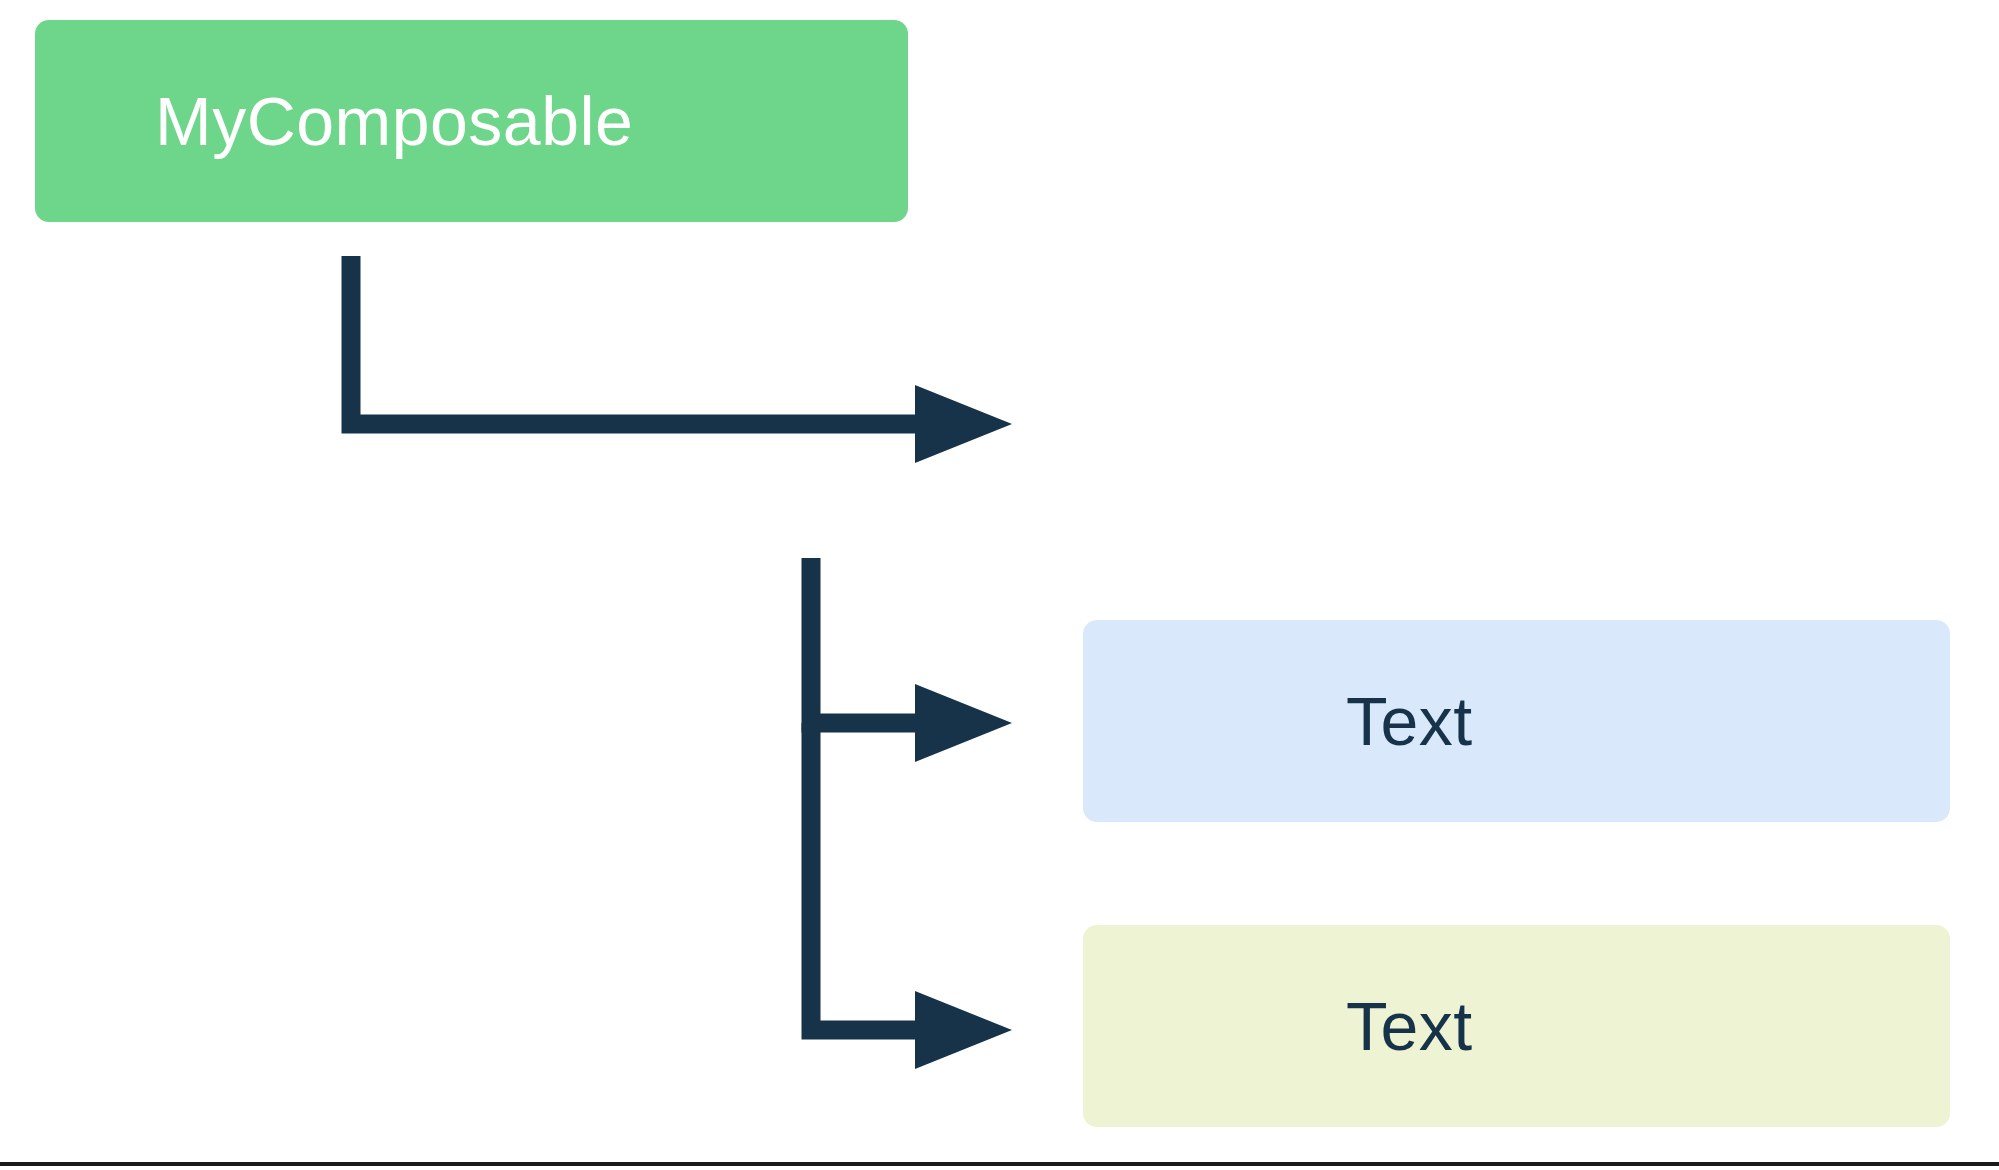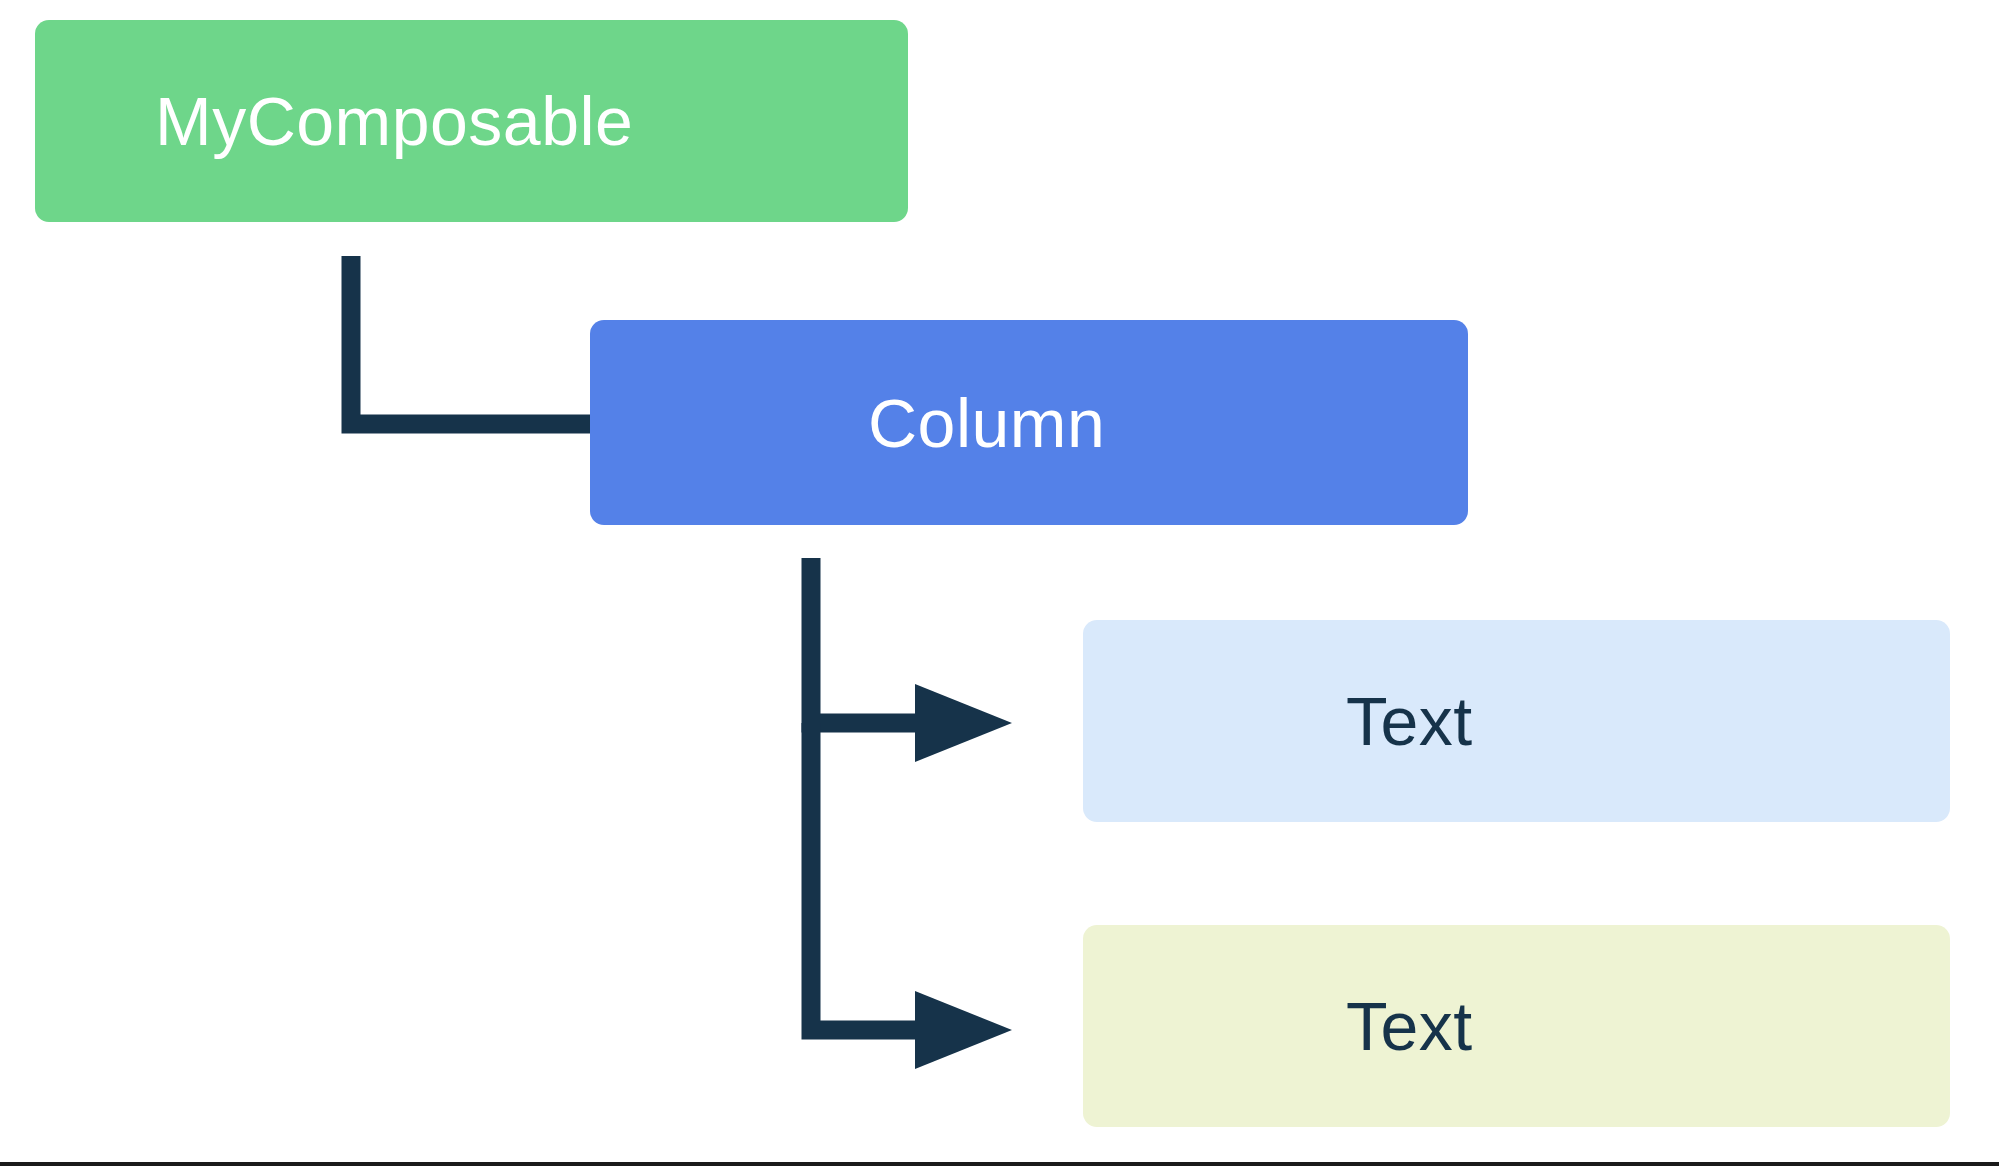--- a/index.html
+++ b/index.html
@@ -130,23 +130,20 @@
       <path d="M 811 723 L 811 1030 L 925 1030" fill="none" stroke="#16334A" stroke-width="19" stroke-linecap="butt"></path>
       <polygon points="915,991 915,1069 1012,1030" fill="#16334A"></polygon>
     </g>
 
   </svg>
 
   <div id="node-root" class="node" style="background: rgb(110, 214, 138); color: rgb(255, 255, 255);">
     <span class="node-label">MyComposable</span>
   </div>
 
-  <div id="node-column" class="node" style="background: rgb(84, 129, 232); color: rgb(255, 255, 255);">
-    <span class="node-label">Column</span>
-  </div>
 
   <div id="node-text-1" class="node" style="background: rgb(217, 233, 251); color: rgb(22, 51, 74);">
     <span class="node-label">Text</span>
   </div>
 
   <div id="node-text-2" class="node" style="background: rgb(238, 243, 211); color: rgb(22, 51, 74);">
     <span class="node-label">Text</span>
   </div>
 
   <div id="bottom-rule" style="background: rgb(26, 26, 26);"></div>

